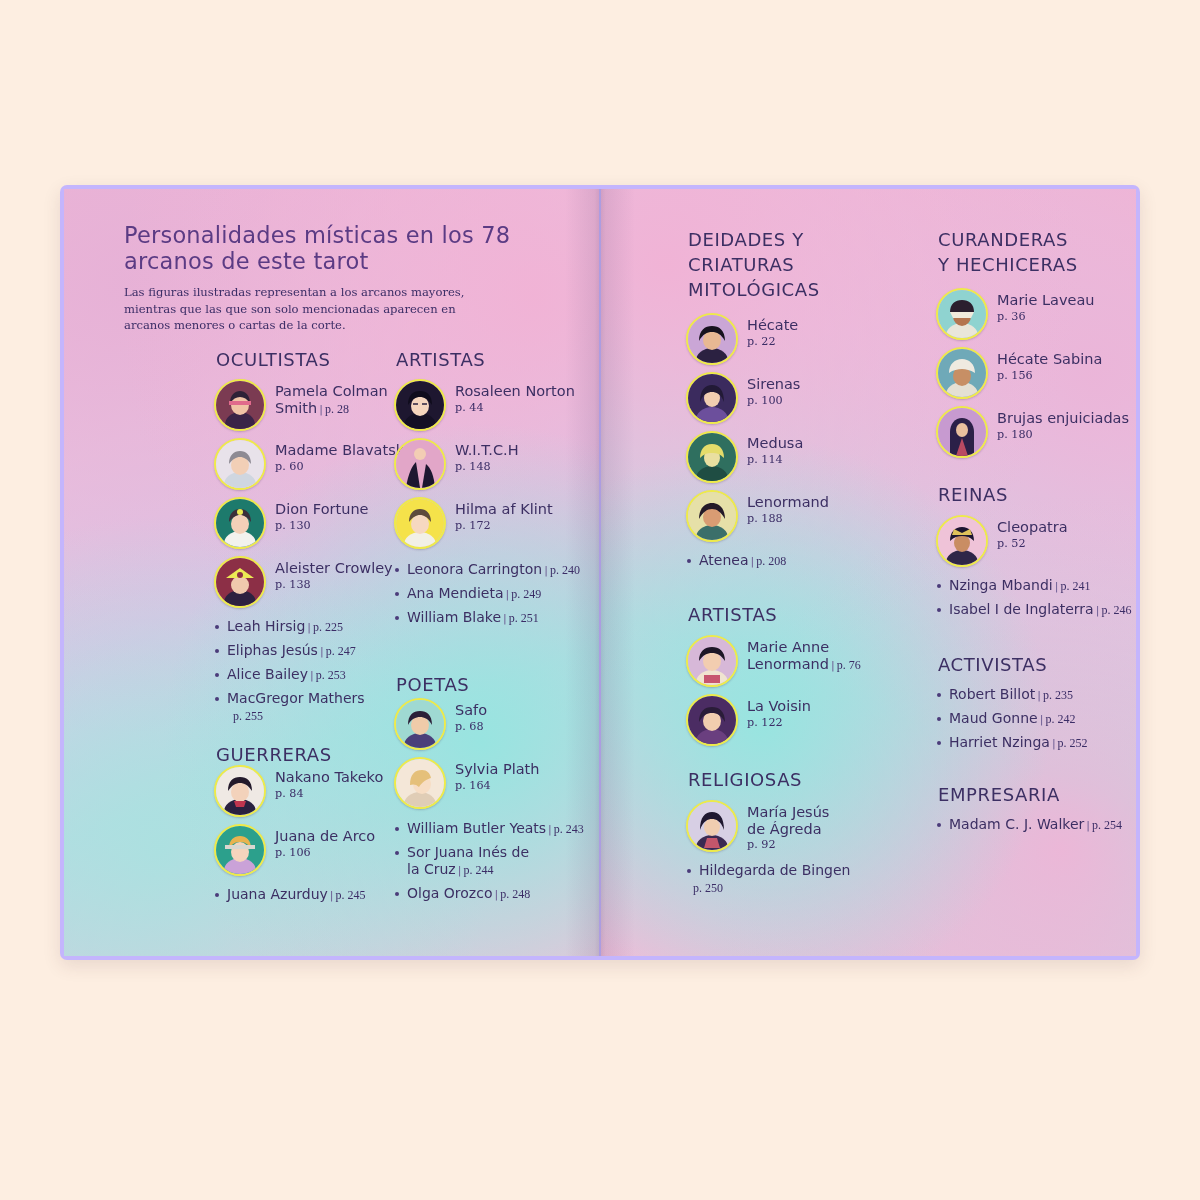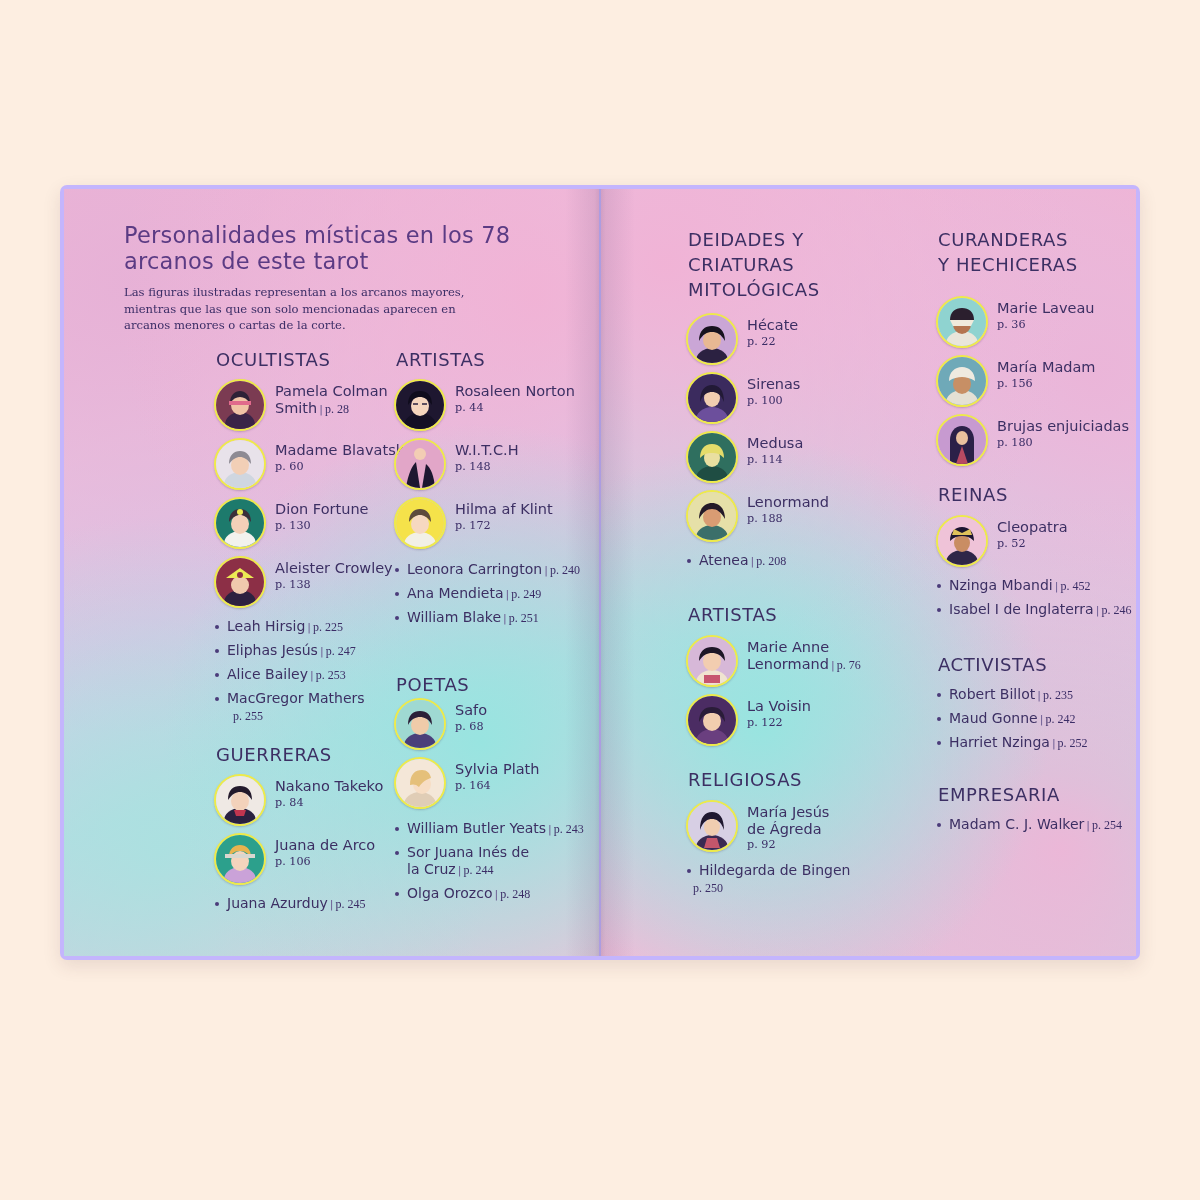--- a/index.html
+++ b/index.html
@@ -254,21 +254,21 @@
             <div class="bullet-item"><span>Leah Hirsig</span><span class="sep">|</span><span class="inline-page">p. 225</span></div>
             <div class="bullet-item"><span>Eliphas Jesús</span><span class="sep">|</span><span class="inline-page">p. 247</span></div>
             <div class="bullet-item"><span>Alice Bailey</span><span class="sep">|</span><span class="inline-page">p. 253</span></div>
             <div class="bullet-item"><span>MacGregor Mathers</span><br><span class="inline-page" style="margin-left:6px;">p. 255</span></div>
           </div>
         </div>
       </div>
 
       <div class="section" style="left:150px; top:555px; width:200px;">
         <div class="sec-head"><span class="hl">GUERRERAS</span></div>
-        <div style="margin-top:9px;">
+        <div style="">
           <div class="entry">
             <div class="portrait">
               <svg class="face" viewBox="0 0 48 48">
                   <rect width="48" height="48" fill="#efe9e4"></rect>
                   <ellipse cx="24" cy="45" rx="16" ry="13" fill="#2a2140"></ellipse>
                   <ellipse cx="24" cy="25" rx="9" ry="10" fill="#f3d2bb"></ellipse>
                   <path d="M12 24c0-10 5-14 12-14s12 4 12 14c-4-6-8-8-12-8s-8 2-12 8z" fill="#241a2b"></path>
                   <path d="M18 34h12l-2 6h-8z" fill="#c0354f"></path>
                 </svg>
             </div>
@@ -521,21 +521,21 @@
           </div>
           <div style="margin-top:10px;">
             <div class="bullet-item"><span>Hildegarda de Bingen</span><br><span class="inline-page" style="margin-left:-6px;">p. 250</span></div>
           </div>
         </div>
       </div>
 
       <div class="section" style="left:335px; top:38px; width:205px;">
         <div class="sec-head" style="line-height:25px;"><span class="hl">CURANDERAS
 Y HECHICERAS</span></div>
-        <div style="margin-top:19px;">
+        <div style="margin-top:11px;">
           <div class="entry">
             <div class="portrait">
               <svg class="face" viewBox="0 0 48 48">
                   <rect width="48" height="48" fill="#8fd3d0"></rect>
                   <ellipse cx="24" cy="46" rx="16" ry="13" fill="#e9e6da"></ellipse>
                   <ellipse cx="24" cy="26" rx="9" ry="10" fill="#b4754f"></ellipse>
                   <path d="M12 22h24l-3 6H15z" fill="#f0eadb"></path>
                   <path d="M12 22c0-8 5-12 12-12s12 4 12 12z" fill="#2b1f2e"></path>
                 </svg>
             </div>
@@ -547,21 +547,21 @@
           <div class="entry">
             <div class="portrait">
               <svg class="face" viewBox="0 0 48 48">
                   <rect width="48" height="48" fill="#6fa9b8"></rect>
                   <ellipse cx="24" cy="46" rx="16" ry="13" fill="#e4e0d4"></ellipse>
                   <ellipse cx="24" cy="27" rx="9" ry="10" fill="#c78f65"></ellipse>
                   <path d="M11 24c0-9 6-14 13-14s13 5 13 14c-5-3-9-4-13-4s-9 1-13 4z" fill="#efeae0"></path>
                 </svg>
             </div>
             <div class="entry-text">
-              <div class="entry-name">María Madam</div>
+              <div class="entry-name">Hécate Sabina</div>
               <div class="entry-page">p. 156</div>
             </div>
           </div>
           <div class="entry">
             <div class="portrait">
               <svg class="face" viewBox="0 0 48 48">
                   <rect width="48" height="48" fill="#c79ad0"></rect>
                   <path d="M24 10c7 0 12 6 12 14v24H12V24c0-8 5-14 12-14z" fill="#2b2048"></path>
                   <ellipse cx="24" cy="22" rx="6" ry="7" fill="#e9c09e"></ellipse>
                   <path d="M24 30l-6 18h12z" fill="#b94a62"></path>
@@ -587,21 +587,21 @@
                   <path d="M12 24c0-9 5-14 12-14s12 5 12 14c-4-4-8-5-12-5s-8 1-12 5z" fill="#1c1530"></path>
                   <path d="M14 18h20l-2-6-8 4-8-4z" fill="#e0c15a"></path>
                 </svg>
             </div>
             <div class="entry-text">
               <div class="entry-name">Cleopatra</div>
               <div class="entry-page">p. 52</div>
             </div>
           </div>
           <div style="margin-top:10px;">
-            <div class="bullet-item"><span>Nzinga Mbandi</span><span class="sep">|</span><span class="inline-page">p. 452</span></div>
+            <div class="bullet-item"><span>Nzinga Mbandi</span><span class="sep">|</span><span class="inline-page">p. 241</span></div>
             <div class="bullet-item"><span>Isabel I de Inglaterra</span><span class="sep">|</span><span class="inline-page">p. 246</span></div>
           </div>
         </div>
       </div>
 
       <div class="section" style="left:335px; top:465px; width:235px;">
         <div class="sec-head"><span class="hl">ACTIVISTAS</span></div>
         <div style="margin-top:11px;">
           <div class="bullet-item"><span>Robert Billot</span><span class="sep">|</span><span class="inline-page">p. 235</span></div>
           <div class="bullet-item"><span>Maud Gonne</span><span class="sep">|</span><span class="inline-page">p. 242</span></div>

